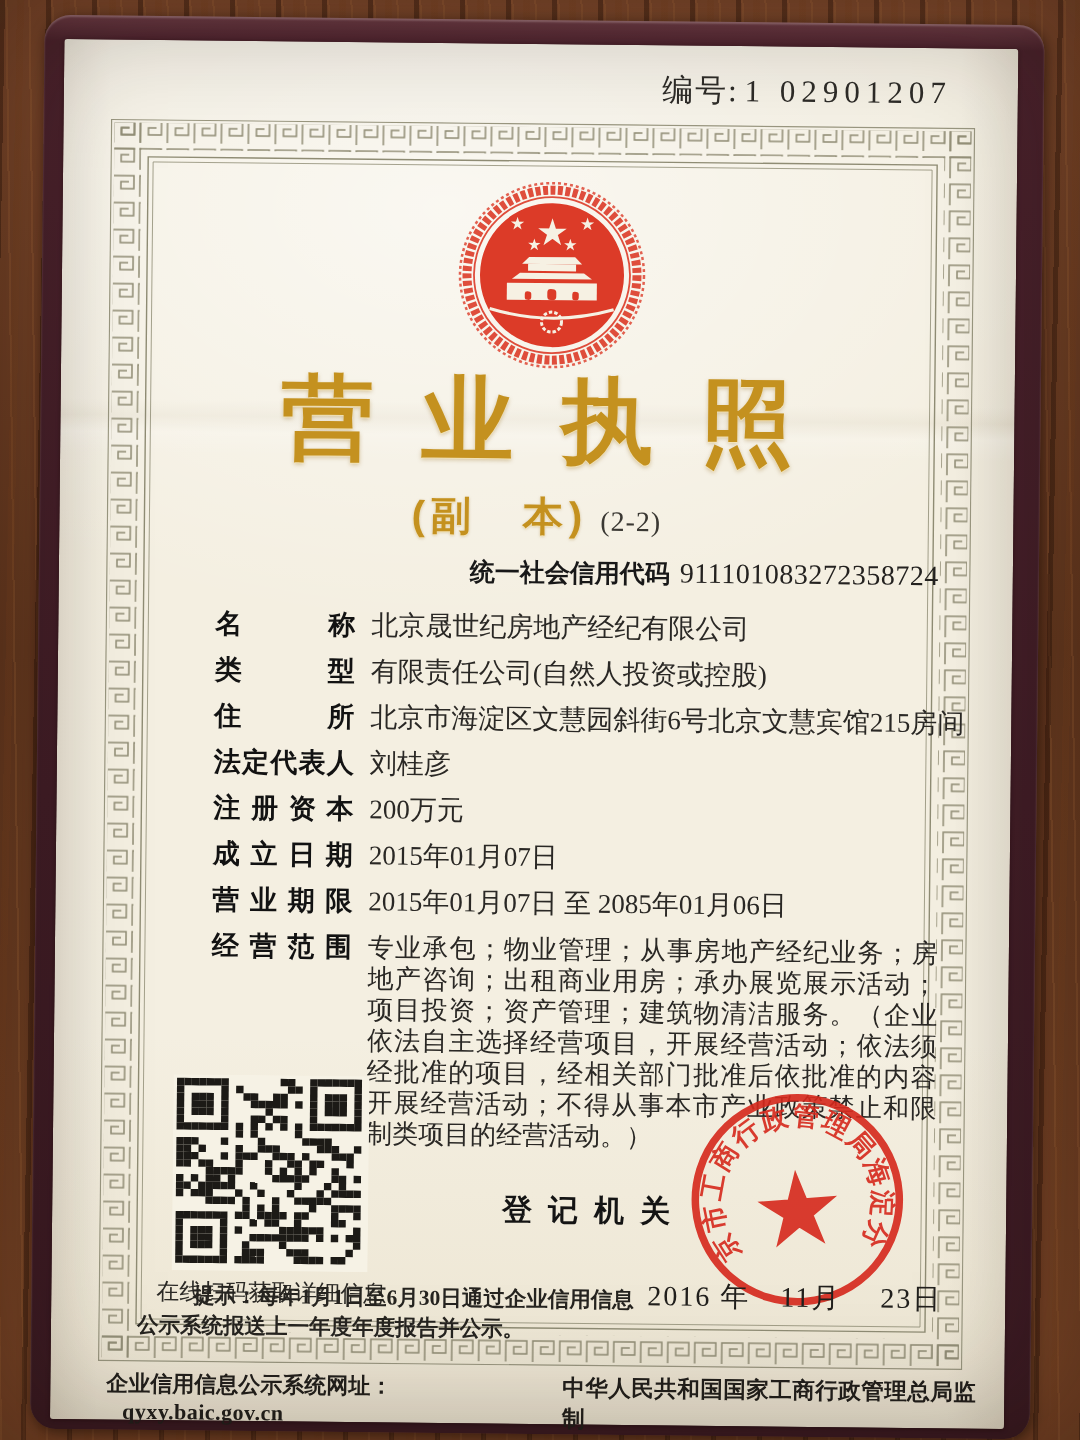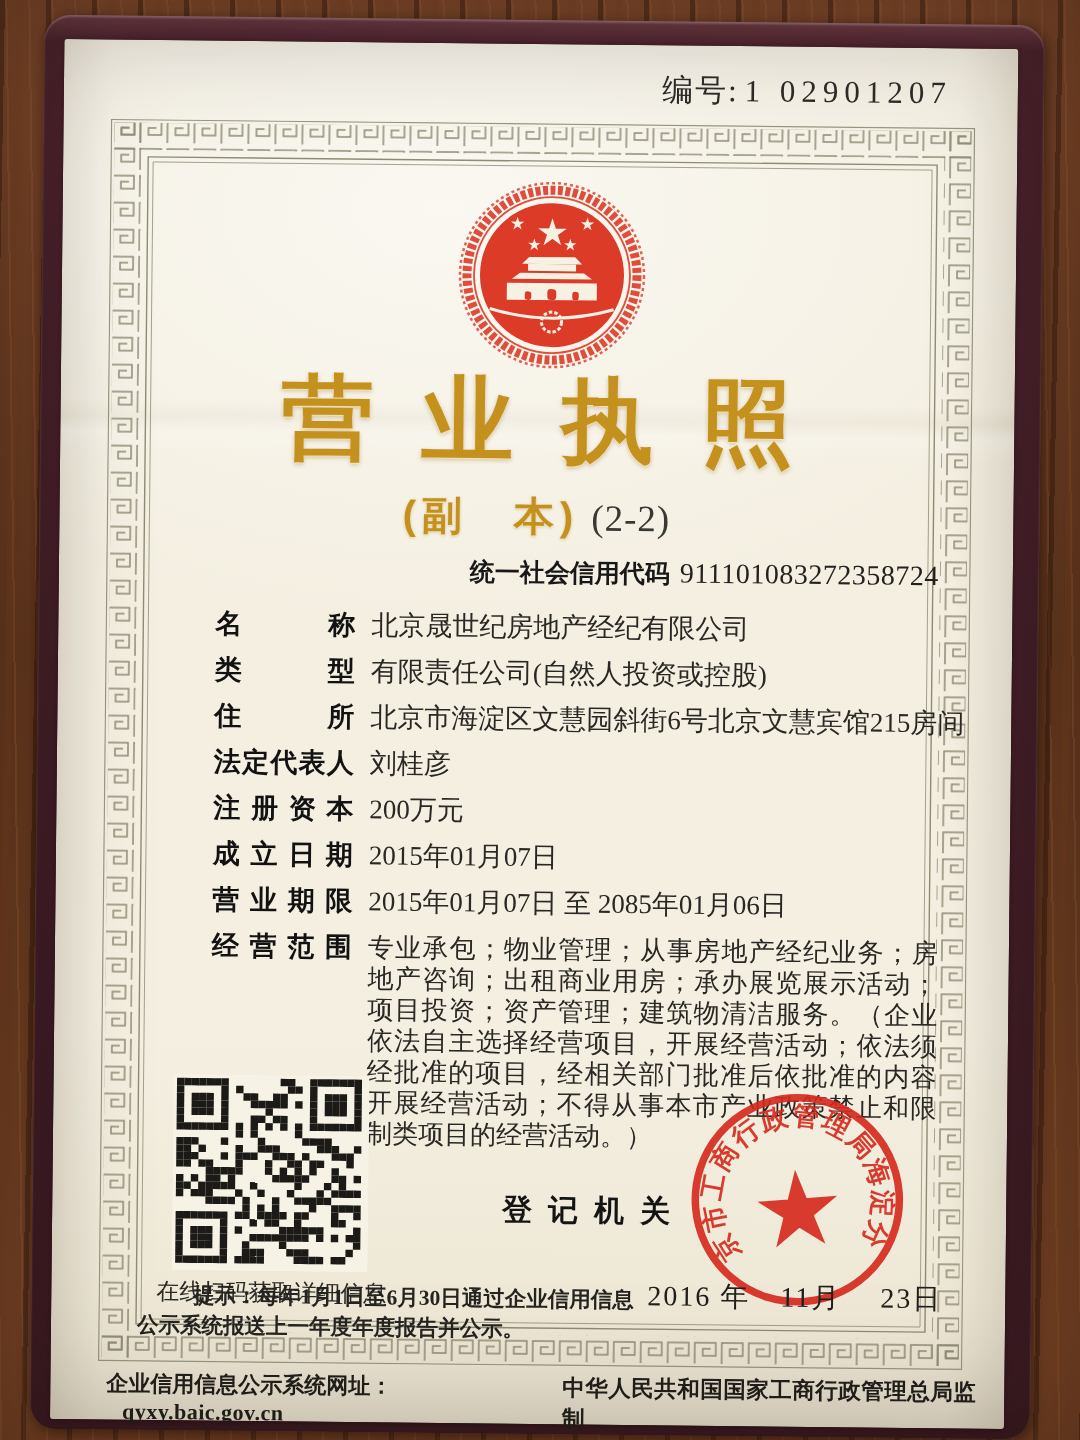--- a/index.html
+++ b/index.html
@@ -32,21 +32,21 @@
   .serial .num{letter-spacing:6px;margin-left:6px;}
   .frame{position:absolute;left:47px;top:79px;}
   .emblem{position:absolute;left:387px;top:131px;}
   .title{position:absolute;left:0;top:330px;width:100%;text-align:center;
     font-family:"Liberation Sans", sans-serif;font-weight:bold;
     font-size:92px;color:#c4911f;letter-spacing:.52em;text-indent:.52em;line-height:1;
     text-shadow:0 1px 1px rgba(255,240,190,.7), 0 2px 4px rgba(140,95,10,.35);}
   .subline{position:absolute;left:0;top:452px;width:100%;text-align:center;line-height:1;}
   .subcopy{font-family:"Liberation Sans", sans-serif;font-weight:bold;font-size:40px;color:#c4911f;
     letter-spacing:.15em;text-shadow:0 1px 1px rgba(255,240,190,.7), 0 1px 3px rgba(140,95,10,.35);}
-  .subnum{font-size:37px;color:#3a3833;margin-left:12px;letter-spacing:1px;}
+  .subnum{font-size:28px;color:#3a3833;margin-left:12px;letter-spacing:1px;}
   .creditline{position:absolute;top:512px;right:74px;white-space:nowrap;}
   .creditline .lab{font-family:"Liberation Sans", sans-serif;font-weight:bold;font-size:25px;color:#181818;}
   .creditline .code{font-size:28px;color:#242220;margin-left:10px;letter-spacing:.5px;}
   .fields{position:absolute;left:157px;top:568px;width:730px;}
   .frow{display:flex;align-items:baseline;margin-bottom:15px;}
   .flabel{font-family:"Liberation Sans", sans-serif;font-weight:bold;font-size:27px;color:#121212;
     width:140px;min-width:140px;text-align:justify;text-align-last:justify;line-height:1.15;}
   .fvalue{font-size:27px;color:#2a2825;margin-left:16px;white-space:nowrap;line-height:1.15;}
   .frow.scope{align-items:flex-start;}
   .frow.scope .fvalue{white-space:normal;width:570px;line-height:31px;font-size:26px;text-align:justify;}

